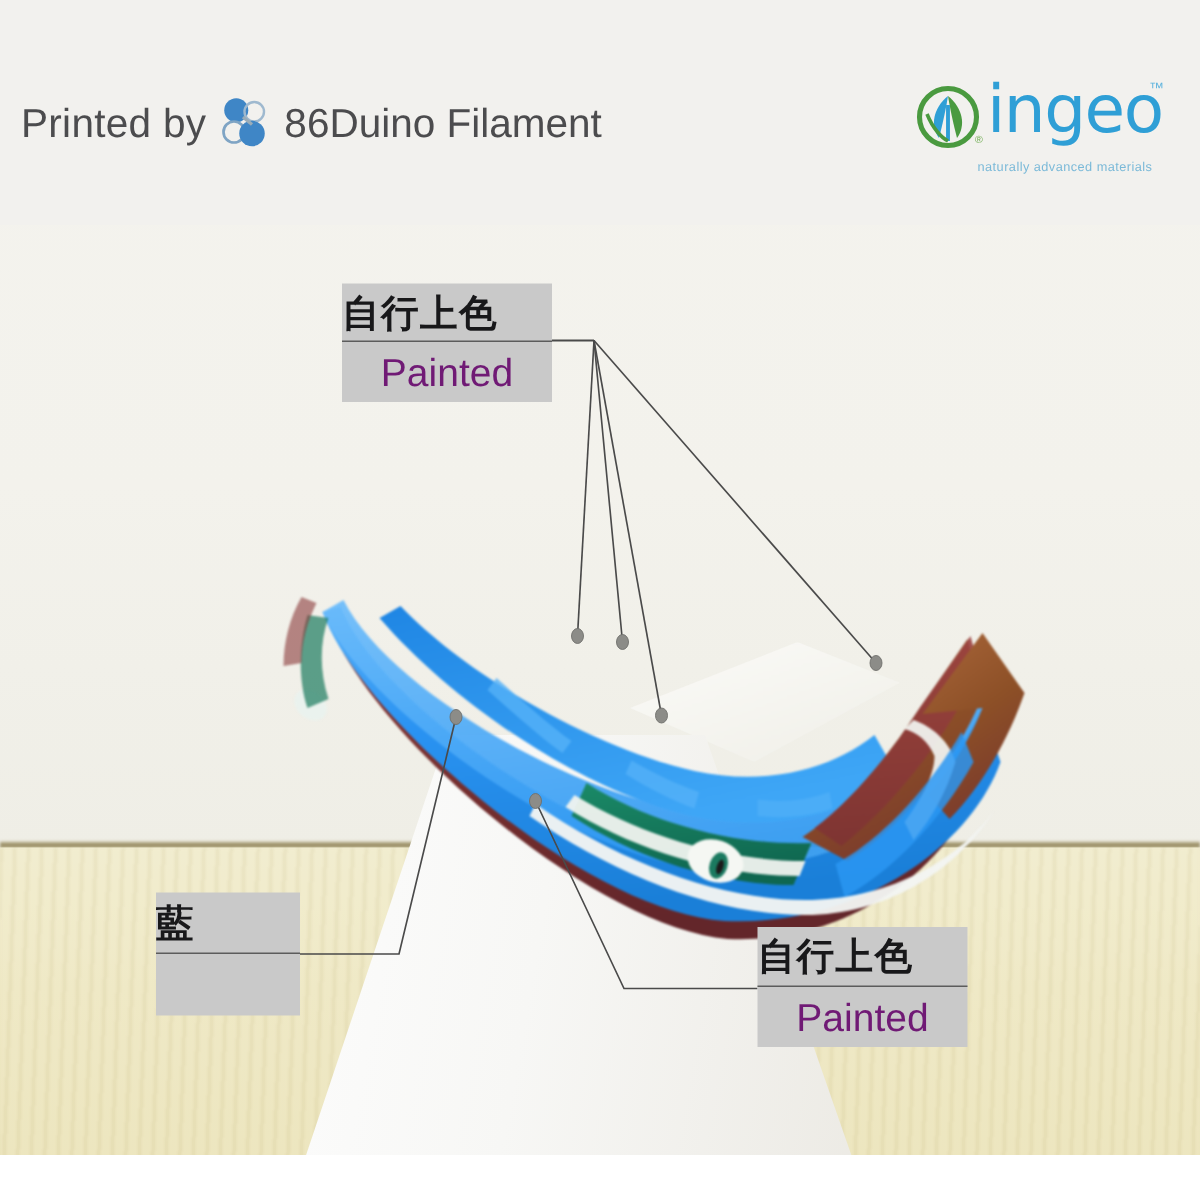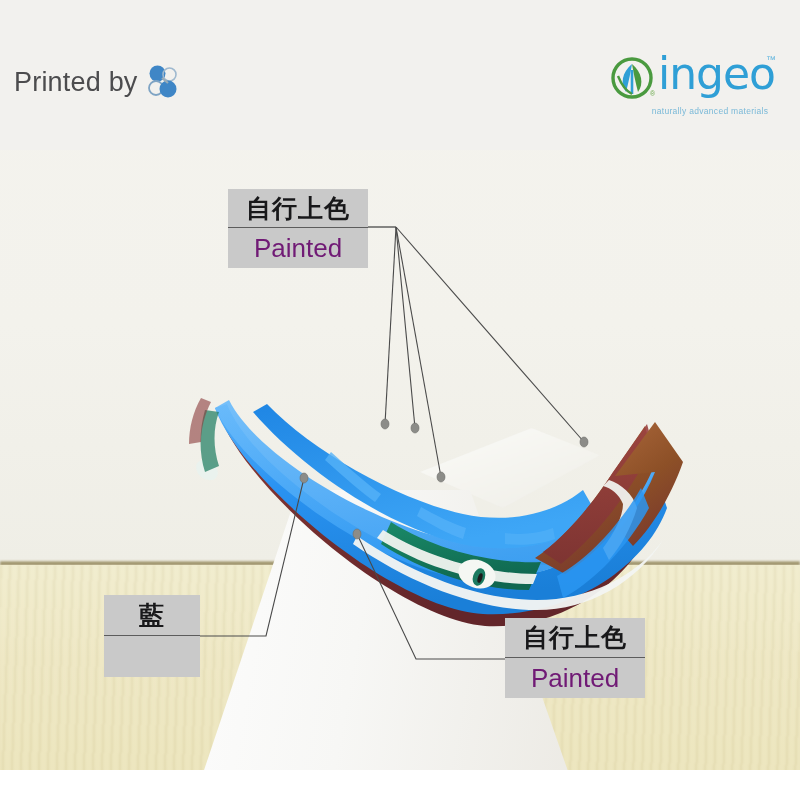--- a/index.html
+++ b/index.html
@@ -62,21 +62,20 @@
 
   
   #leaders{position:absolute;left:0;top:0;width:800px;height:800px;pointer-events:none;}
 
   .callout{
     position:absolute;
     background:#c9c9c9;
     box-shadow:0 0 0 0 rgba(0,0,0,0);
   }
   .callout .cn{
-    text-align:center;
     color:#18181a;
     font-weight:700;
     letter-spacing:1px;
     font-family:"DejaVu Sans",sans-serif;
   }
   .callout .en{
     text-align:center;
     color:#701a75;
     font-family:"Liberation Sans",sans-serif;
   }
@@ -270,20 +269,21 @@
 
     <div id="printed-by">
       <span class="lbl">Printed by</span>
       <svg class="clover" viewBox="0 0 40 40">
         <circle cx="13.5" cy="11.5" r="8" fill="#3f86c6"></circle>
         <circle cx="25.5" cy="12.5" r="6.5" fill="none" stroke="#9fb9cf" stroke-width="1.6"></circle>
         <circle cx="12" cy="26" r="7" fill="none" stroke="#7fa4c4" stroke-width="1.8"></circle>
         <circle cx="24" cy="27" r="8.5" fill="#3f86c6"></circle>
         <path d="M18 16 L24 21" stroke="#9aacb8" stroke-width="2.2" fill="none"></path>
       </svg>
+      <span class="brand">86Duino Filament</span>
     </div>
 
     <div id="ingeo">
       <svg class="mark" viewBox="0 0 44 44">
         <circle cx="22" cy="22" r="19" fill="none" stroke="#4a9a3f" stroke-width="3.4"></circle>
         <path d="M22 8 C12 16 10 28 16 36 C18 28 20 20 22 8 Z" fill="#2f9fd6"></path>
         <path d="M22 8 C32 16 34 28 28 36 C26 28 24 20 22 8 Z" fill="#4a9a3f"></path>
         <path d="M22 14 L22 38" stroke="#2f9fd6" stroke-width="2.6"></path>
         <path d="M8 20 C12 30 18 36 22 38" stroke="#4a9a3f" stroke-width="2.4" fill="none"></path>
       </svg>

